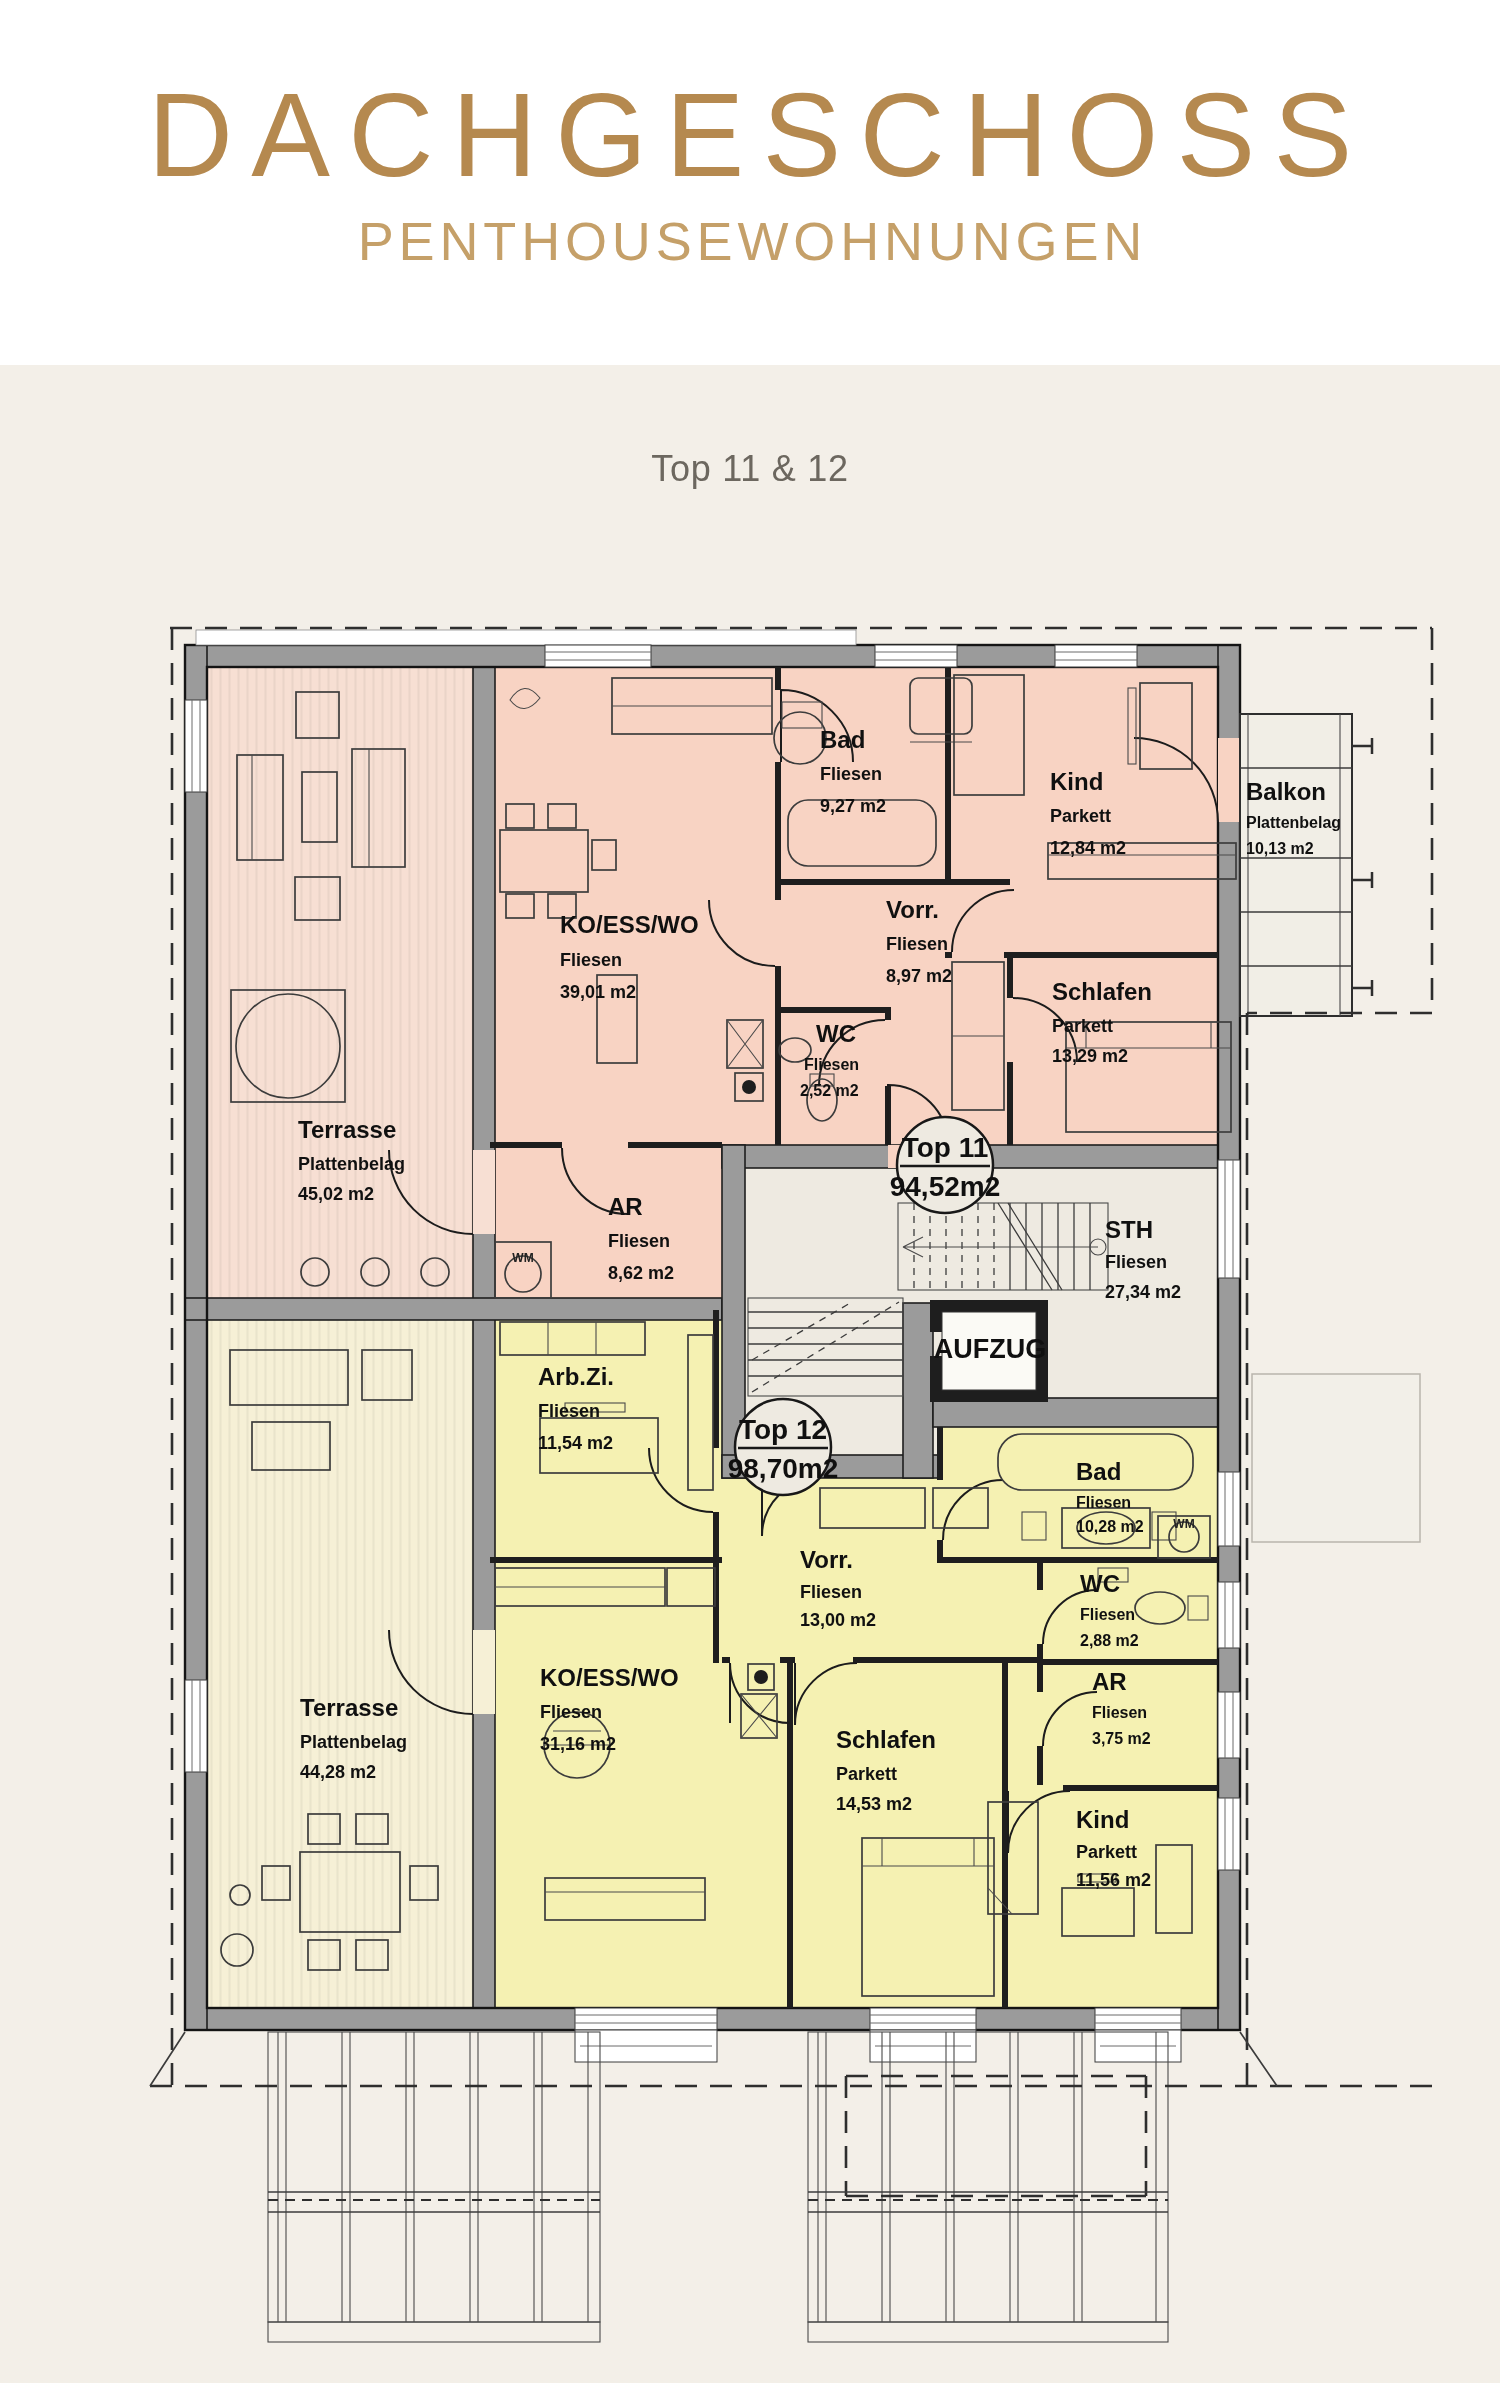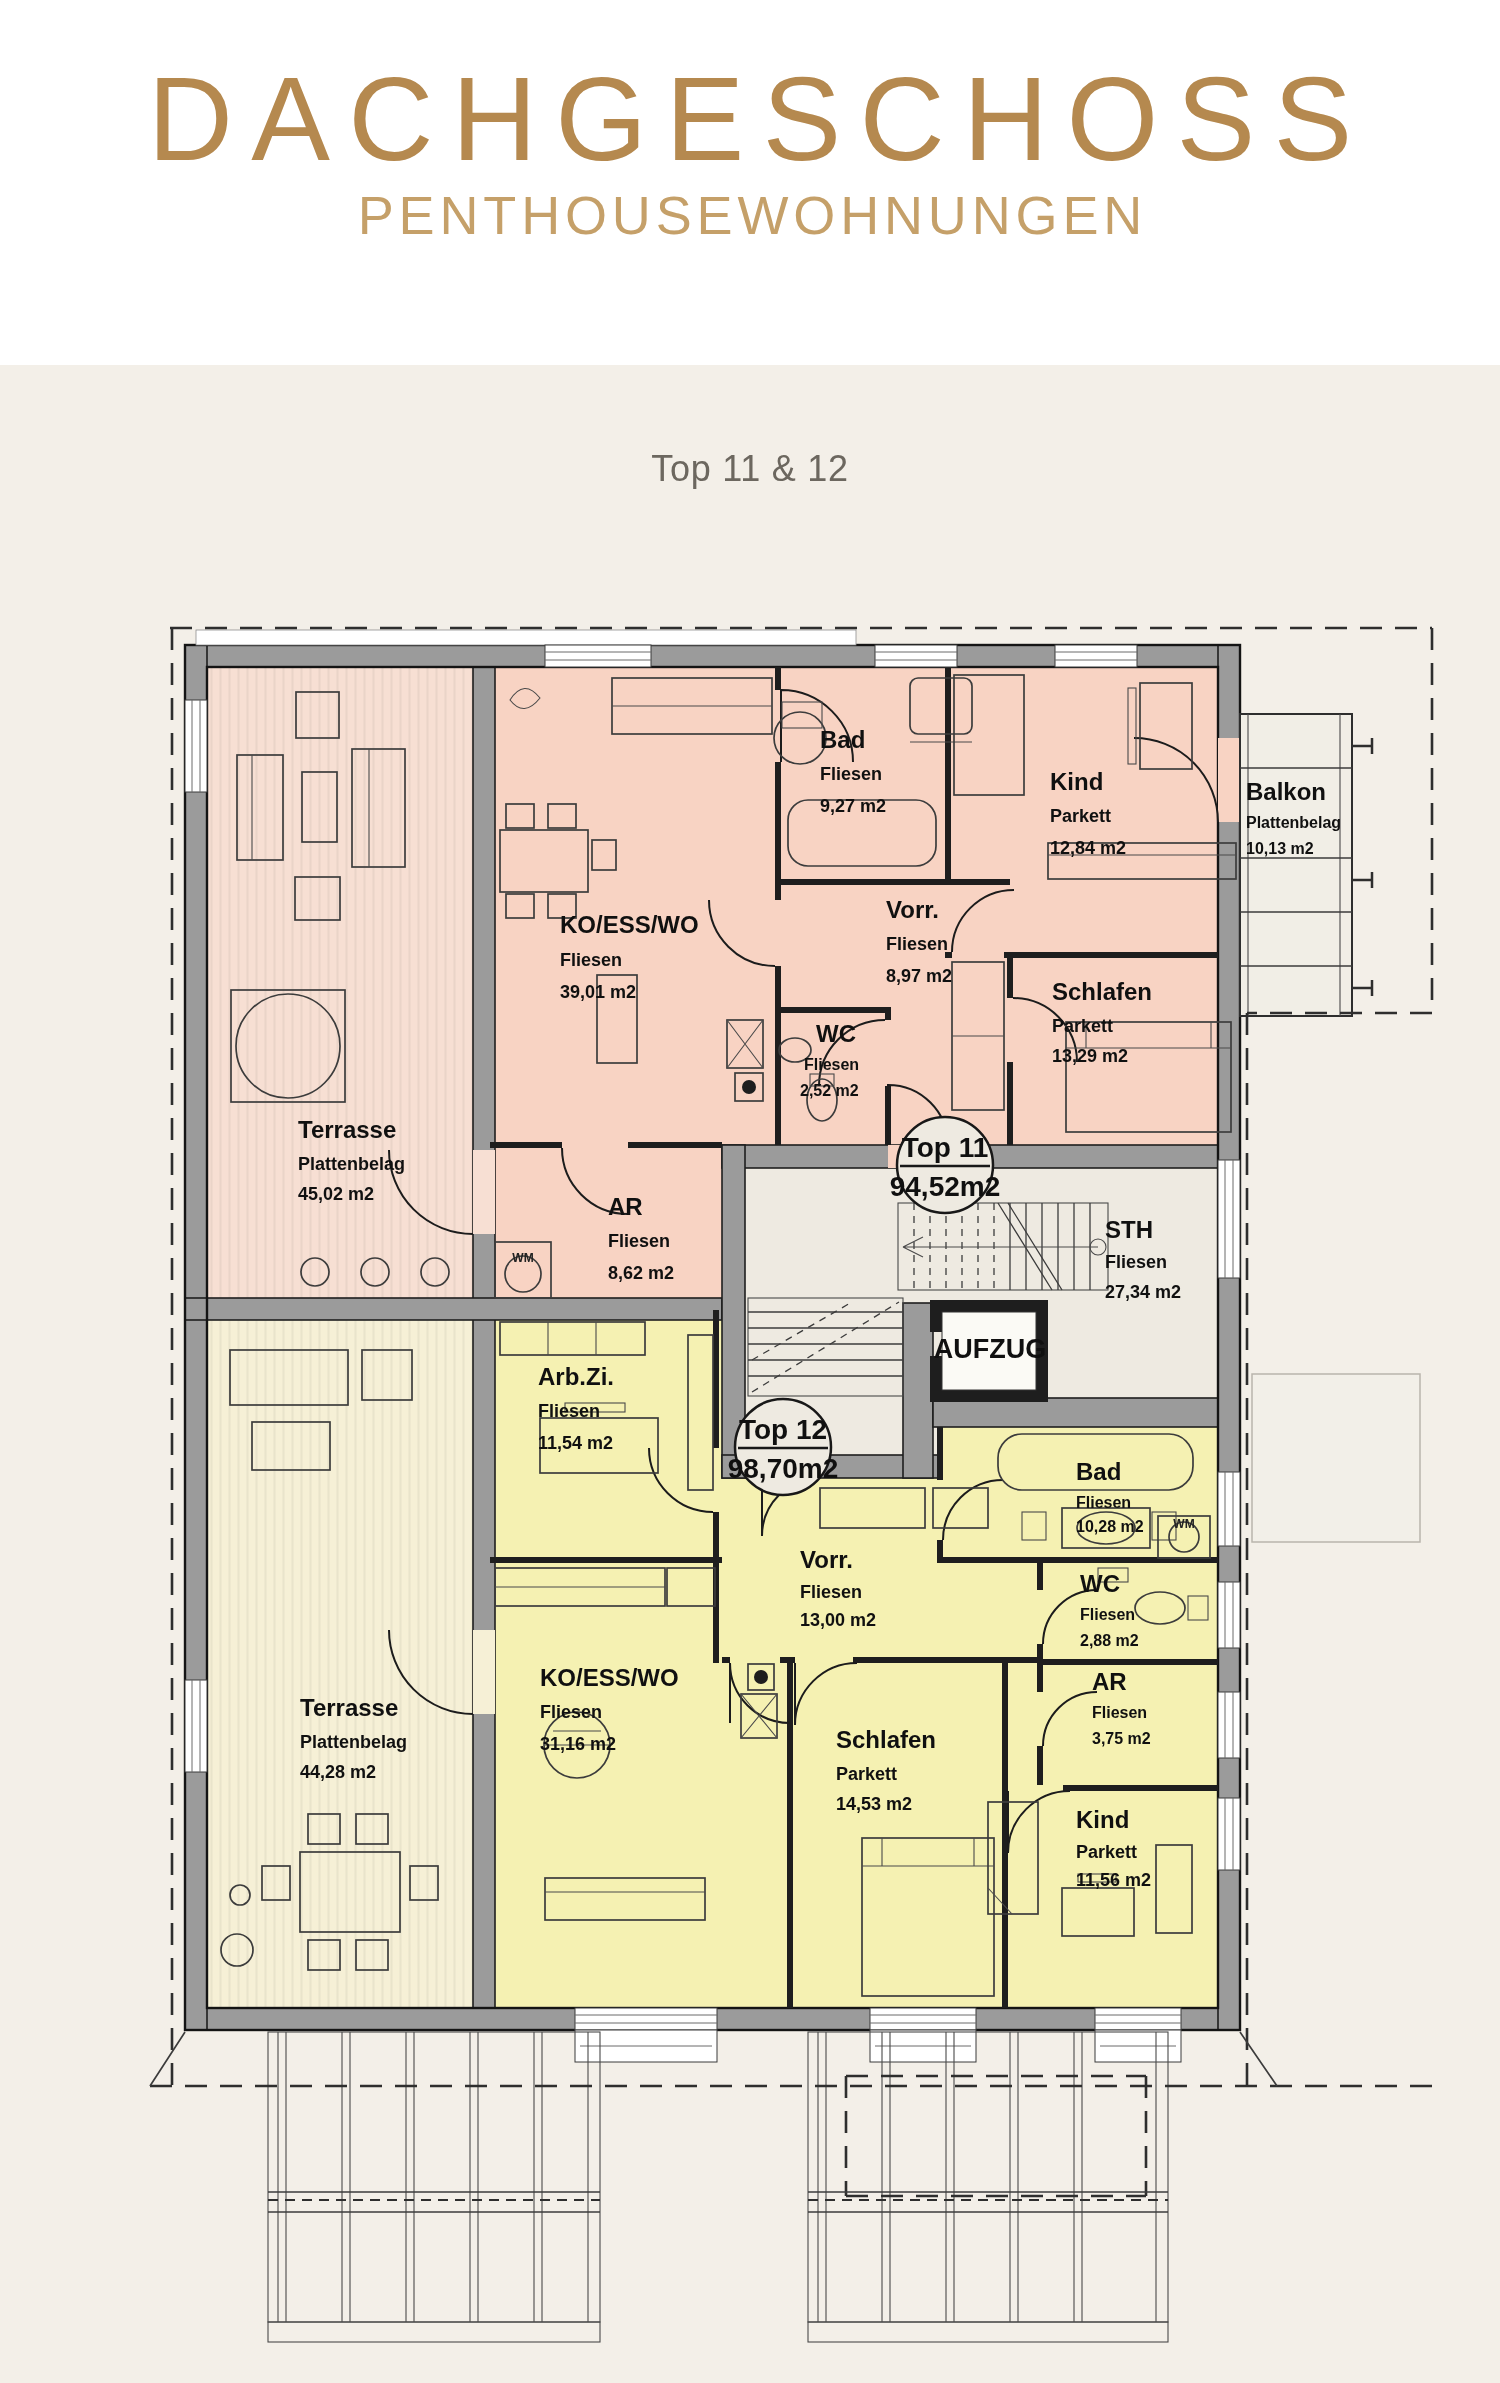--- a/index.html
+++ b/index.html
@@ -4,21 +4,21 @@
 <style>
   :root{
     --title:#b5894f; --subtitle:#c5a069; --header-bg:#ffffff; --page-bg:#f3efe8;
     --pink-room:#f8d3c3; --pink-terrace:#f7dfd3; --yellow-room:#f5f1b2; --yellow-terrace:#f6f0d6;
     --common-bg:#eeeae1; --wall-gray:#9b9b9b;
   }
   html,body{margin:0;padding:0;}
   .page{position:relative;width:1500px;height:2383px;background:var(--page-bg);overflow:hidden;
         font-family:"Liberation Sans",sans-serif;}
   .header-band{position:absolute;top:0;left:0;width:100%;height:365px;background:var(--header-bg);text-align:center;}
-  .title{margin:0;padding-top:58px;font-size:118px;font-weight:100;letter-spacing:.155em;text-indent:.155em;
+  .title{margin:16px;padding-top:58px;font-size:118px;font-weight:100;letter-spacing:.155em;text-indent:.155em;
          color:var(--title);line-height:1.05;}
   .subtitle{margin:8px;margin-top:6px;font-size:54px;font-weight:100;letter-spacing:.09em;text-indent:.09em;
          color:var(--subtitle);line-height:1;}
   .plan-label{position:absolute;top:448px;left:0;width:100%;text-align:center;font-size:36px;font-weight:400;
          color:#6c675f;letter-spacing:.02em;}
   svg.plan{position:absolute;left:0;top:0;width:1500px;height:2383px;}
 
   
   .w    {fill:var(--wall-gray);stroke:#1f1f1f;stroke-width:1.6;}
   .pb   {fill:#1e1e1e;}

